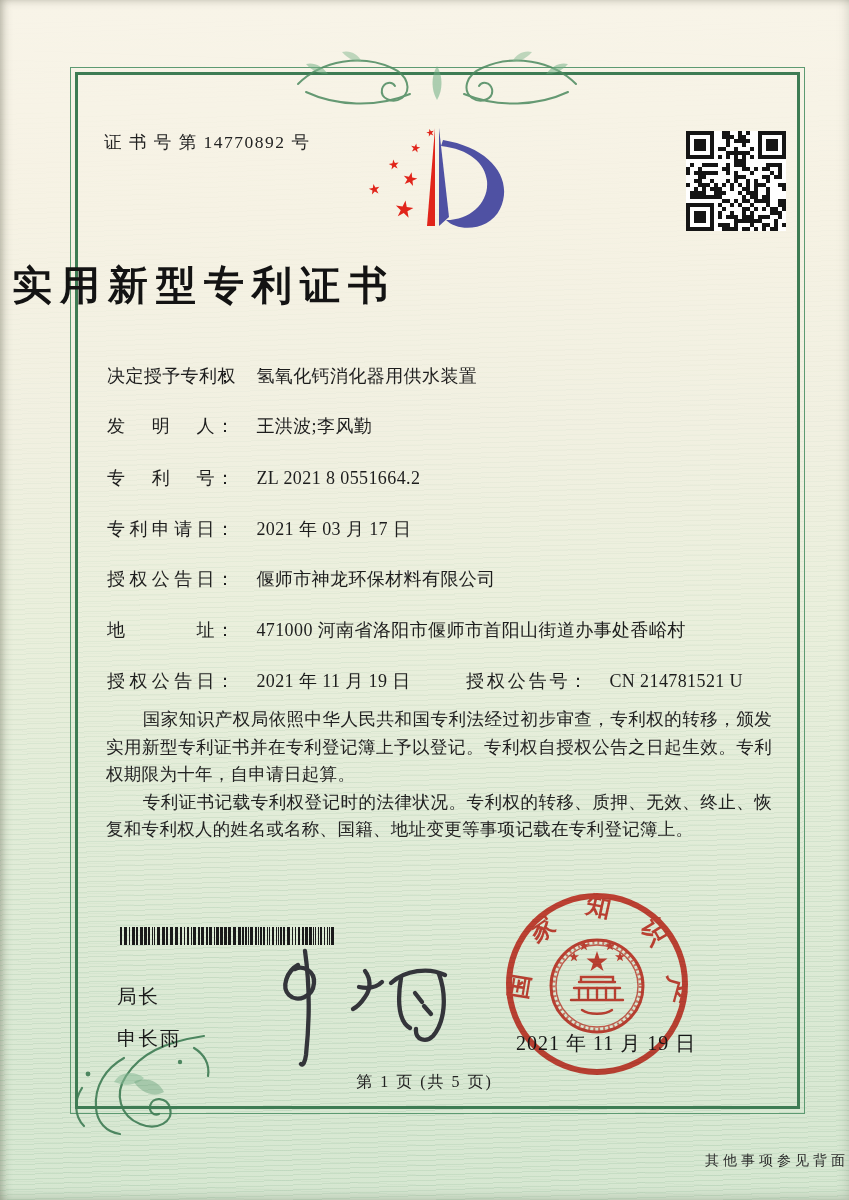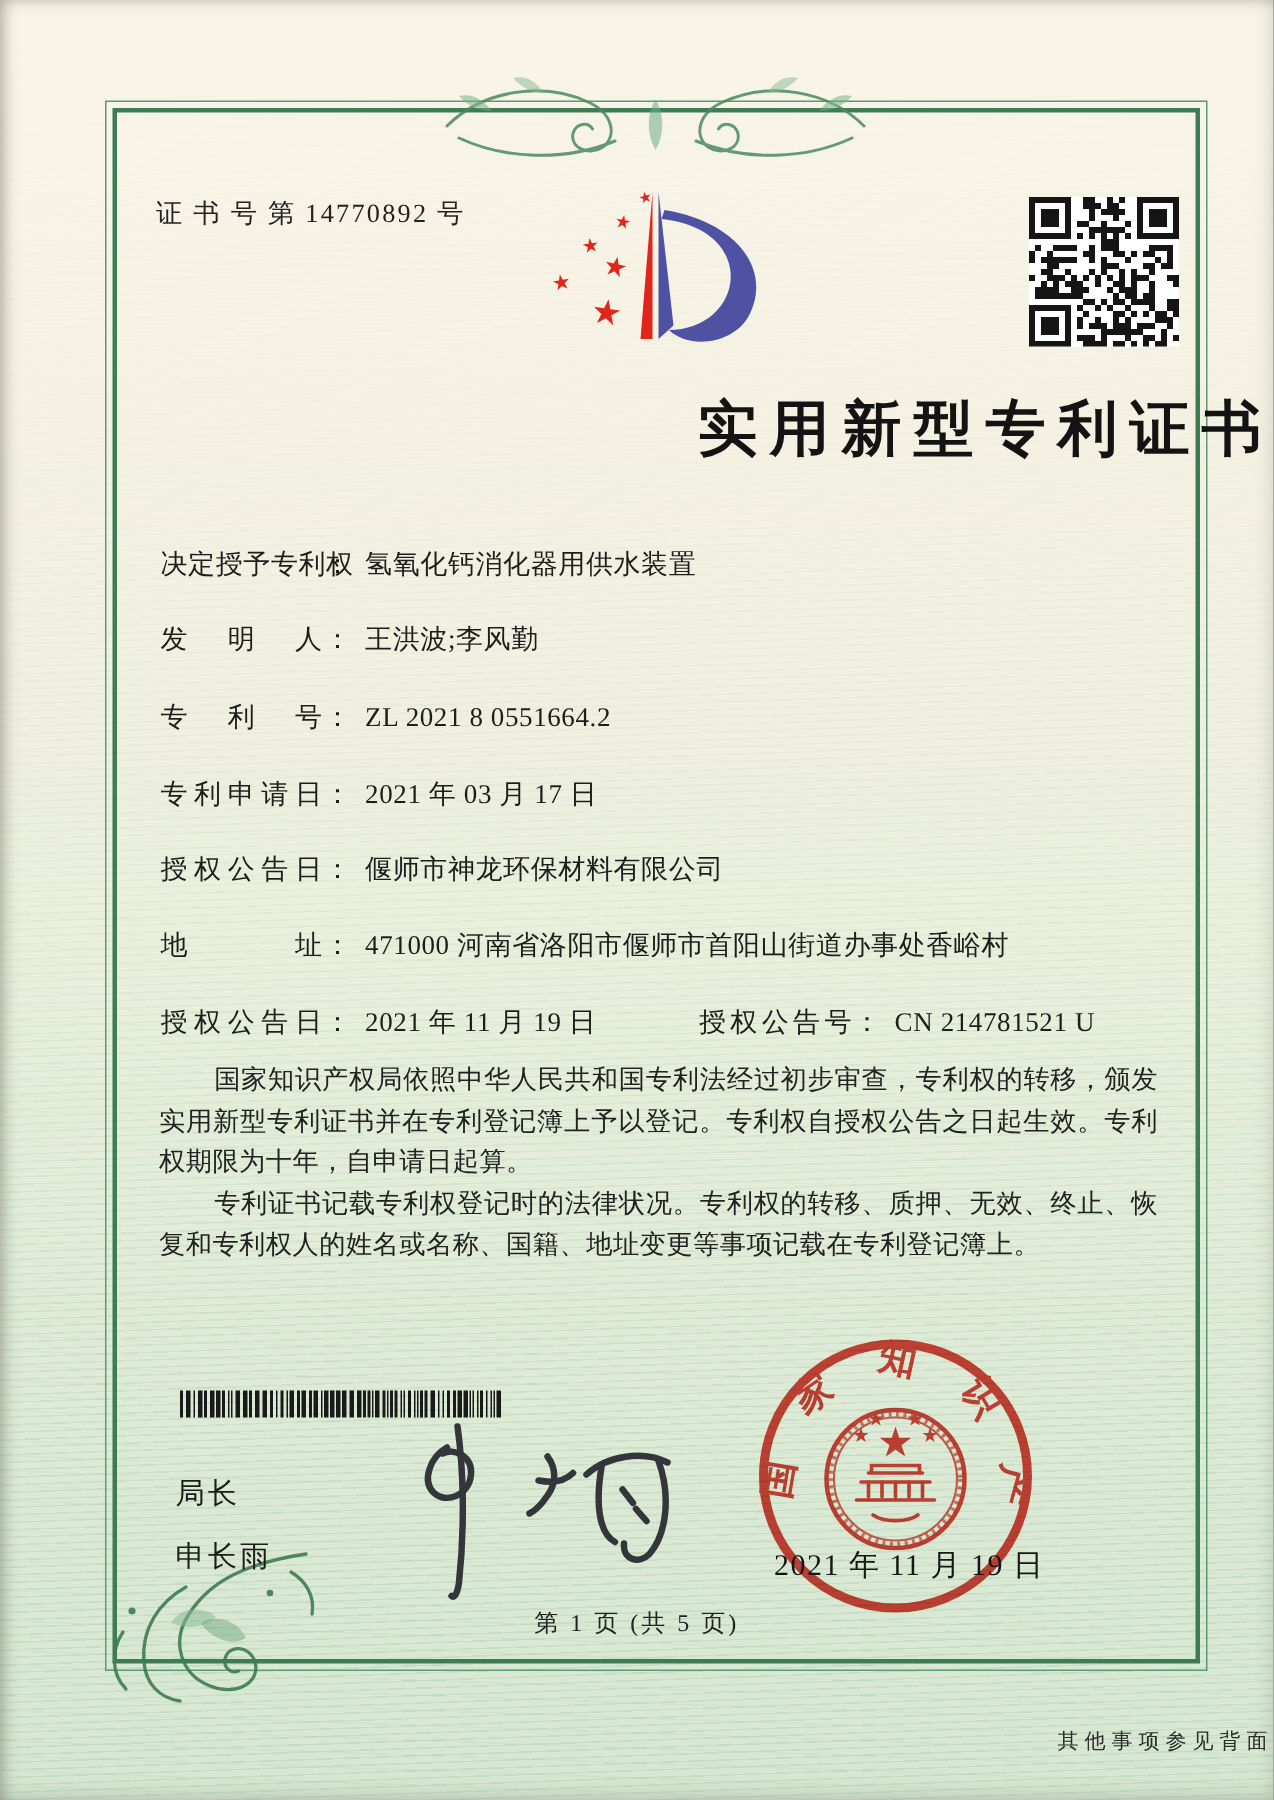--- a/index.html
+++ b/index.html
@@ -19,26 +19,26 @@
       repeating-linear-gradient(2deg, rgba(255,255,255,0) 0 9px, rgba(130,180,142,.08) 9px 10px);
     -webkit-mask-image:linear-gradient(180deg, rgba(0,0,0,0) 0%, rgba(0,0,0,.18) 30%, rgba(0,0,0,.55) 58%, rgba(0,0,0,.95) 80%, #000 100%);
     mask-image:linear-gradient(180deg, rgba(0,0,0,0) 0%, rgba(0,0,0,.18) 30%, rgba(0,0,0,.55) 58%, rgba(0,0,0,.95) 80%, #000 100%);
   }
   .border-outer{position:absolute;left:70px;top:67px;width:733px;height:1045px;border:1px solid #5d9a72;}
   .border-inner{position:absolute;left:75px;top:72px;width:719px;height:1031px;border:3px solid #3e7c54;}
   .cert-no{position:absolute;left:104px;top:130px;font-size:17.5px;letter-spacing:1.5px;color:#222;}
   .logo{position:absolute;left:340px;top:120px;width:200px;height:118px;}
   .logo .star{position:absolute;color:#e1251b;line-height:1;font-family:"DejaVu Sans",sans-serif;}
   .qr{position:absolute;left:686px;top:131px;width:100px;height:100px;}
-  .title{position:absolute;left:0;right:0;top:258px;margin:0;text-align:right;
+  .title{position:absolute;left:12px;right:0;top:258px;margin:0;text-align:left;
          font-size:40px;font-weight:700;letter-spacing:8px;color:#131313;}
   .field-row{position:absolute;left:107px;font-size:18px;letter-spacing:.4px;white-space:nowrap;color:#1d1d1d;}
   .field-label{display:inline-block;width:108px;text-align:justify;text-align-last:justify;vertical-align:bottom;}
   .colon{margin-left:1px;}
-  .field-value{margin-left:9px;}
+  .field-value{margin-left:22px;}
   .grant-pair{position:absolute;left:313px;top:0;white-space:nowrap;}
   .grant-label{display:inline-block;width:102px;text-align:justify;text-align-last:justify;vertical-align:bottom;margin-left:46px;}
   .body-paras{position:absolute;left:106px;top:706px;width:666px;}
   .body-paras p{margin:0;font-size:17.5px;line-height:27.5px;text-indent:2.1em;
                 text-align:justify;letter-spacing:.3px;color:#222;}
   .barcode{position:absolute;left:120px;top:927px;width:220px;height:18px;font-size:0;white-space:nowrap;}
   .barcode i{display:inline-block;height:100%;background:#1a1a1a;}
   .signer{position:absolute;left:117px;top:976px;font-size:19.5px;line-height:42px;letter-spacing:2px;color:#1b1b1b;}
   .signature{position:absolute;left:243px;top:941px;width:220px;height:132px;}
   .seal{position:absolute;left:497px;top:884px;width:200px;height:200px;opacity:.93;mix-blend-mode:multiply;}

